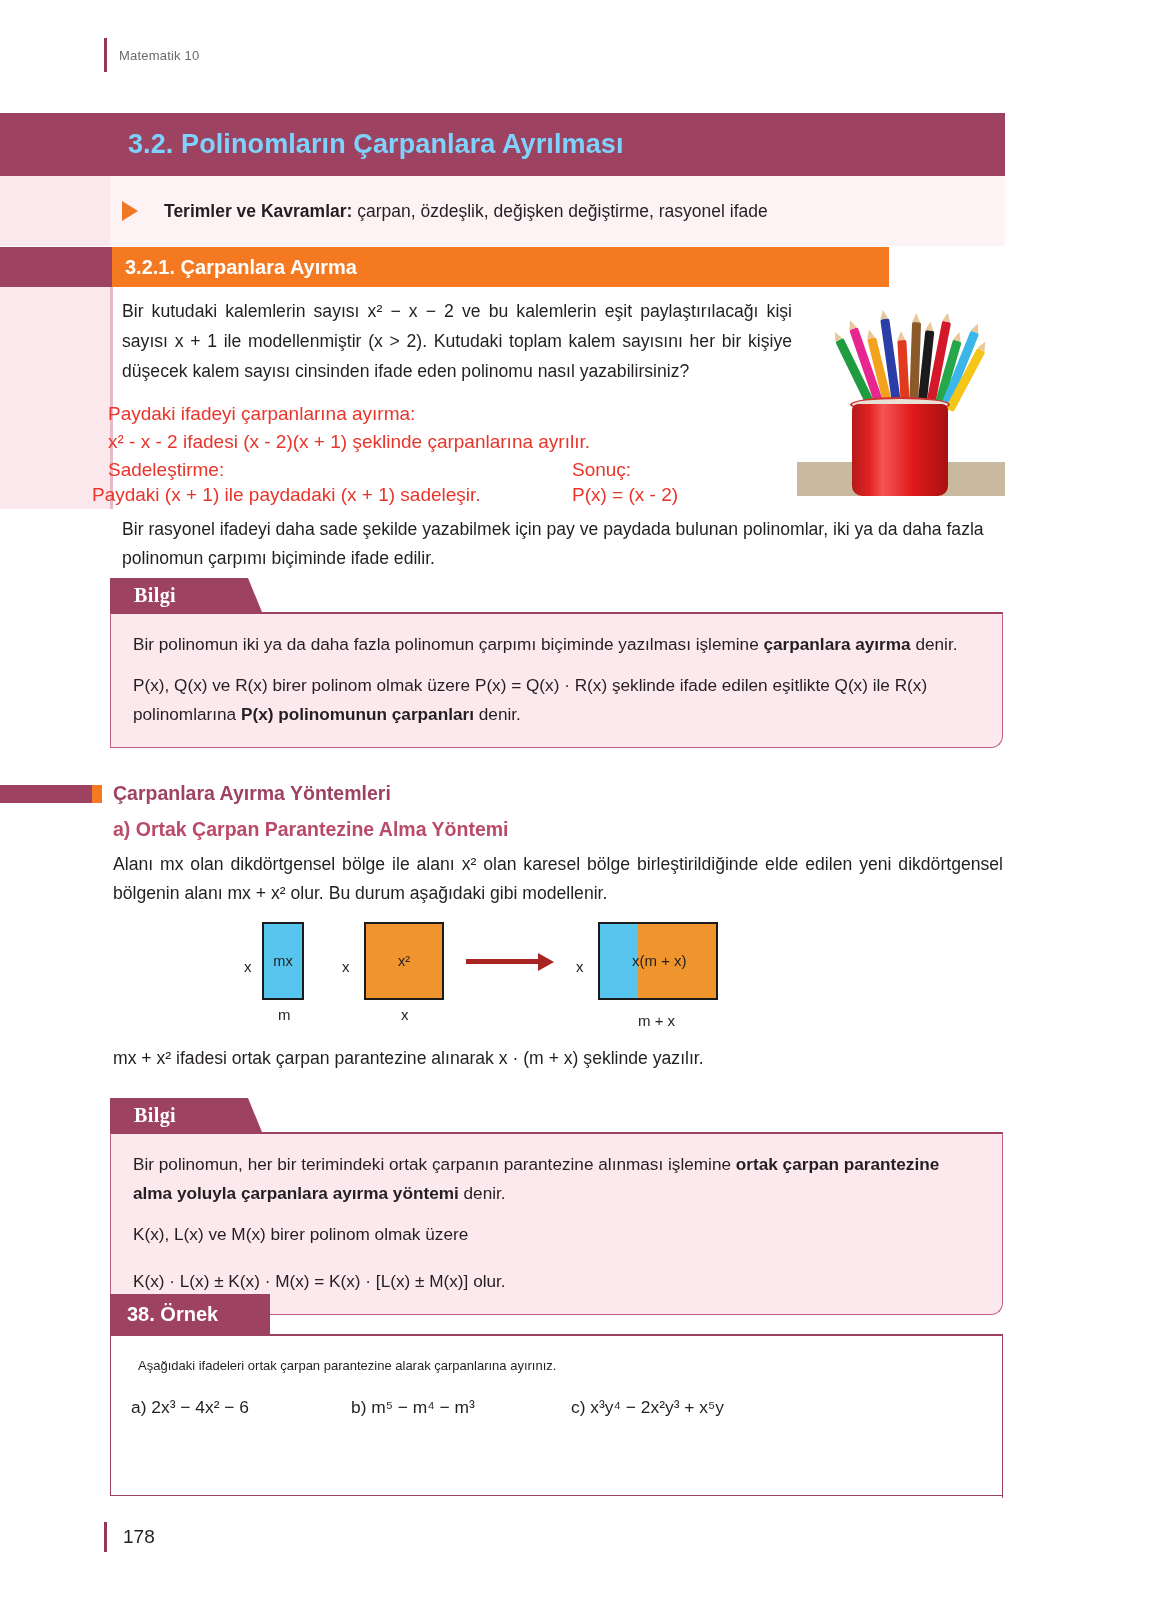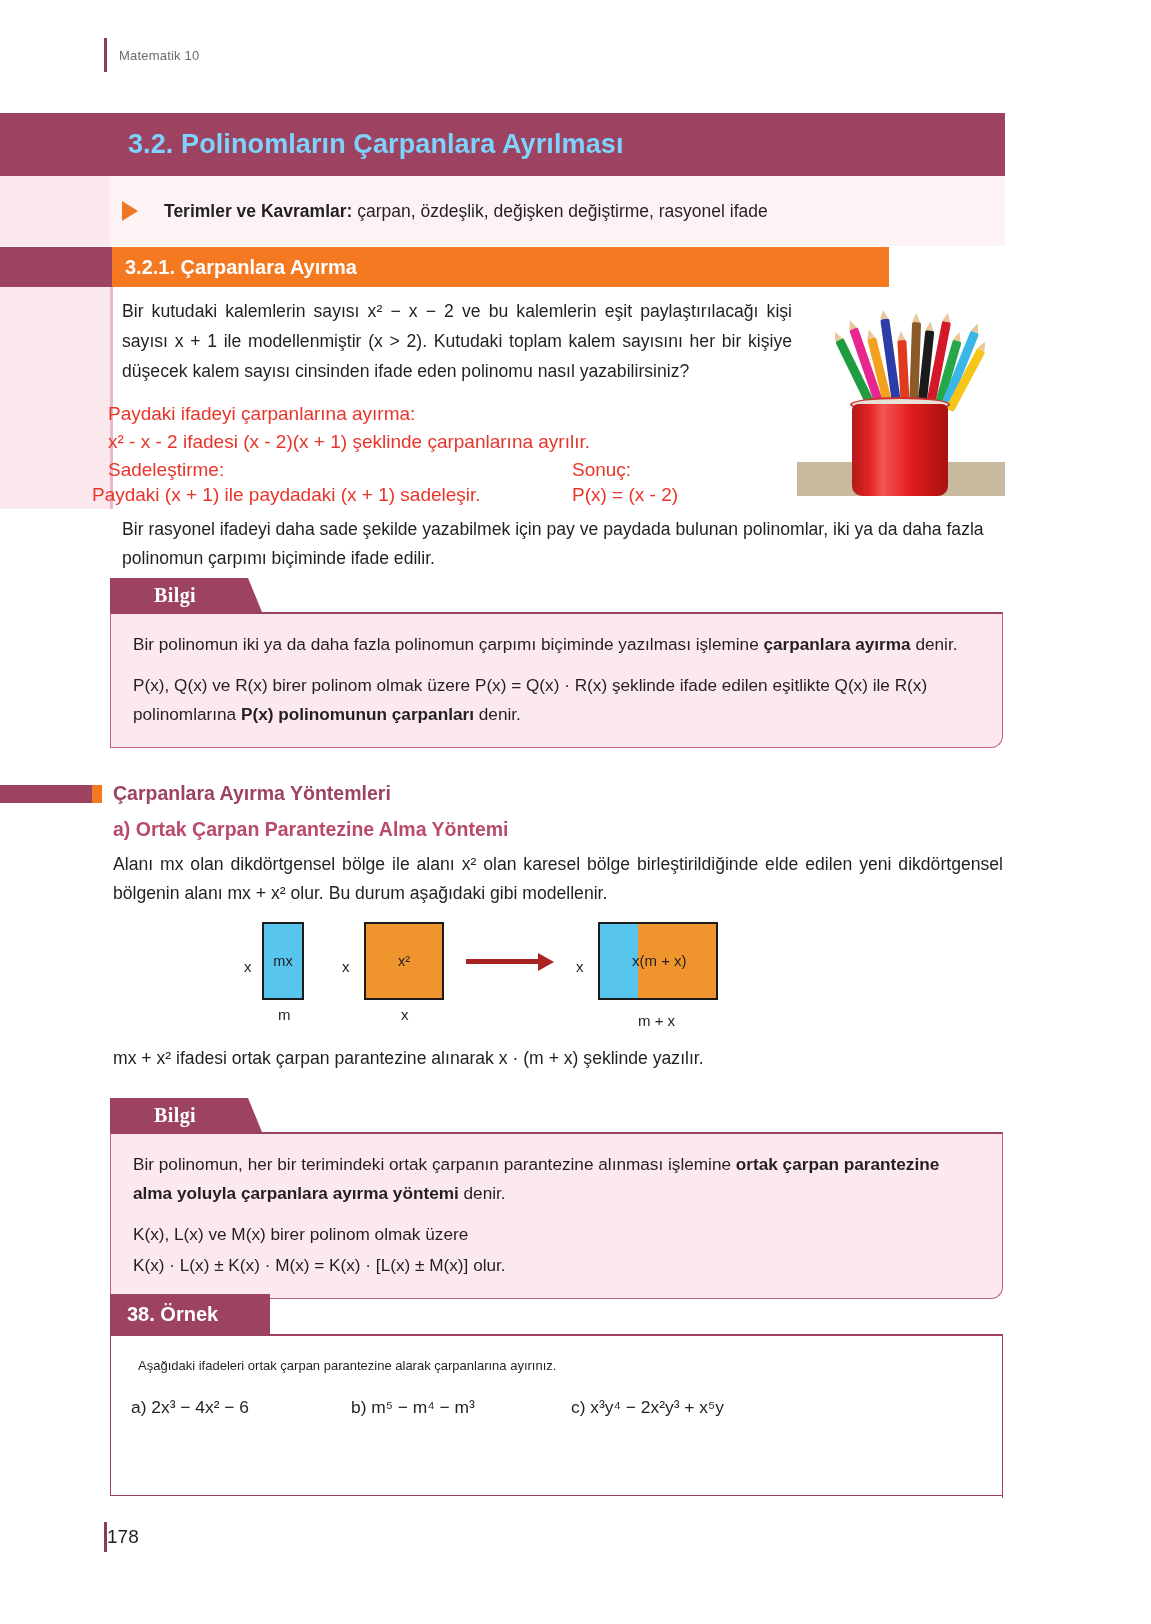--- a/index.html
+++ b/index.html
@@ -167,21 +167,20 @@
   }
 
   
   .bilgi-wrap { position: absolute; }
   .bilgi-tab {
     position: relative;
     width: 152px; height: 34px;
     background: #9e4262;
     display: flex; align-items: center;
     clip-path: polygon(0 0, 138px 0, 152px 34px, 0 34px);
-    padding-left: 20px;
   }
   .bilgi-tab-label {
     margin-left: 24px; color: #ffffff;
     font-family: "Liberation Serif", serif;
     font-size: 20px; font-weight: bold; letter-spacing: .4px;
   }
   .bilgi-body {
     border: 1px solid #c05f7e;
     border-top: 2px solid #9e4262;
     background: #fce9ee;
@@ -287,21 +286,21 @@
   .ornek-items {
     display: flex; font-size: 17.4px;
   }
   .ornek-item-a { width: 220px; }
   .ornek-item-b { width: 220px; }
   .ornek-item-c { width: 300px; }
 
   
   .footer {
     position: absolute; bottom: 72px; left: 104px;
-    display: flex; align-items: center; gap: 0;
+    display: flex; align-items: center; gap: 16px;
   }
   .footer-rule { width: 3px; height: 30px; background: #8e3b5b; }
   .footer-num { font-size: 19px; color: #231f20; }
 </style>
 </head>
 <body>
 
 <div class="page-header">
   <div class="header-rule"></div>
   <div class="header-title">Matematik 10</div>
@@ -393,21 +392,21 @@
 </div>
 
 <p class="after-diagram">mx + x² ifadesi ortak çarpan parantezine alınarak x · (m + x) şeklinde yazılır.</p>
 
 <div class="bilgi-wrap bilgi-2">
   <div class="bilgi-tab">
     <div class="bilgi-tab-label">Bilgi</div>
   </div>
   <div class="bilgi-body">
     <p><span>Bir polinomun, her bir terimindeki ortak çarpanın parantezine alınması işlemine </span><b>ortak çarpan parantezine alma yoluyla çarpanlara ayırma yöntemi</b><span> denir.</span></p>
-    <p style="margin-bottom:2px;">K(x), L(x) ve M(x) birer polinom olmak üzere</p>
+    <p style="margin-bottom:18px;">K(x), L(x) ve M(x) birer polinom olmak üzere</p>
     <p>K(x) · L(x) ± K(x) · M(x) = K(x) · [L(x) ± M(x)] olur.</p>
   </div>
 </div>
 
 <div class="ornek-wrap">
   <div class="ornek-tab">
     <div class="ornek-tab-label">38. Örnek</div>
   </div>
   <div class="ornek-body">
     <p class="ornek-prompt">Aşağıdaki ifadeleri ortak çarpan parantezine alarak çarpanlarına ayırınız.</p>

